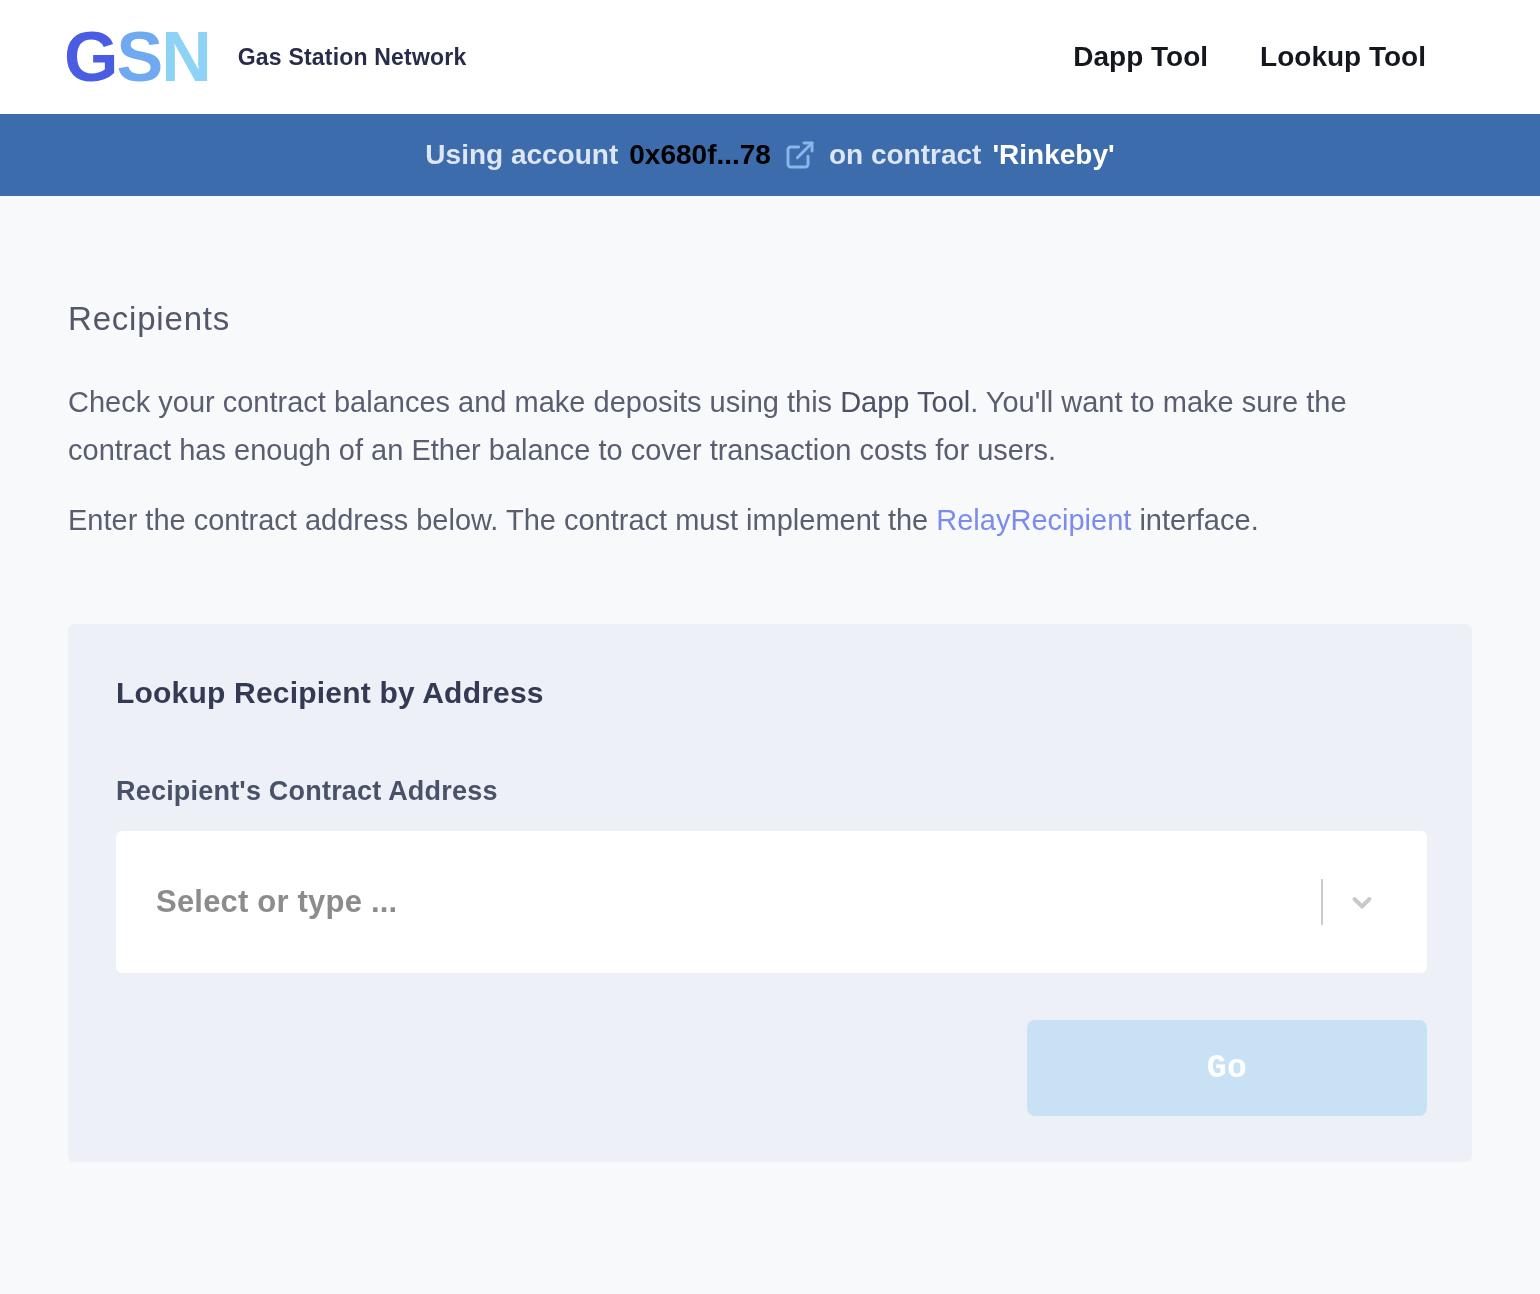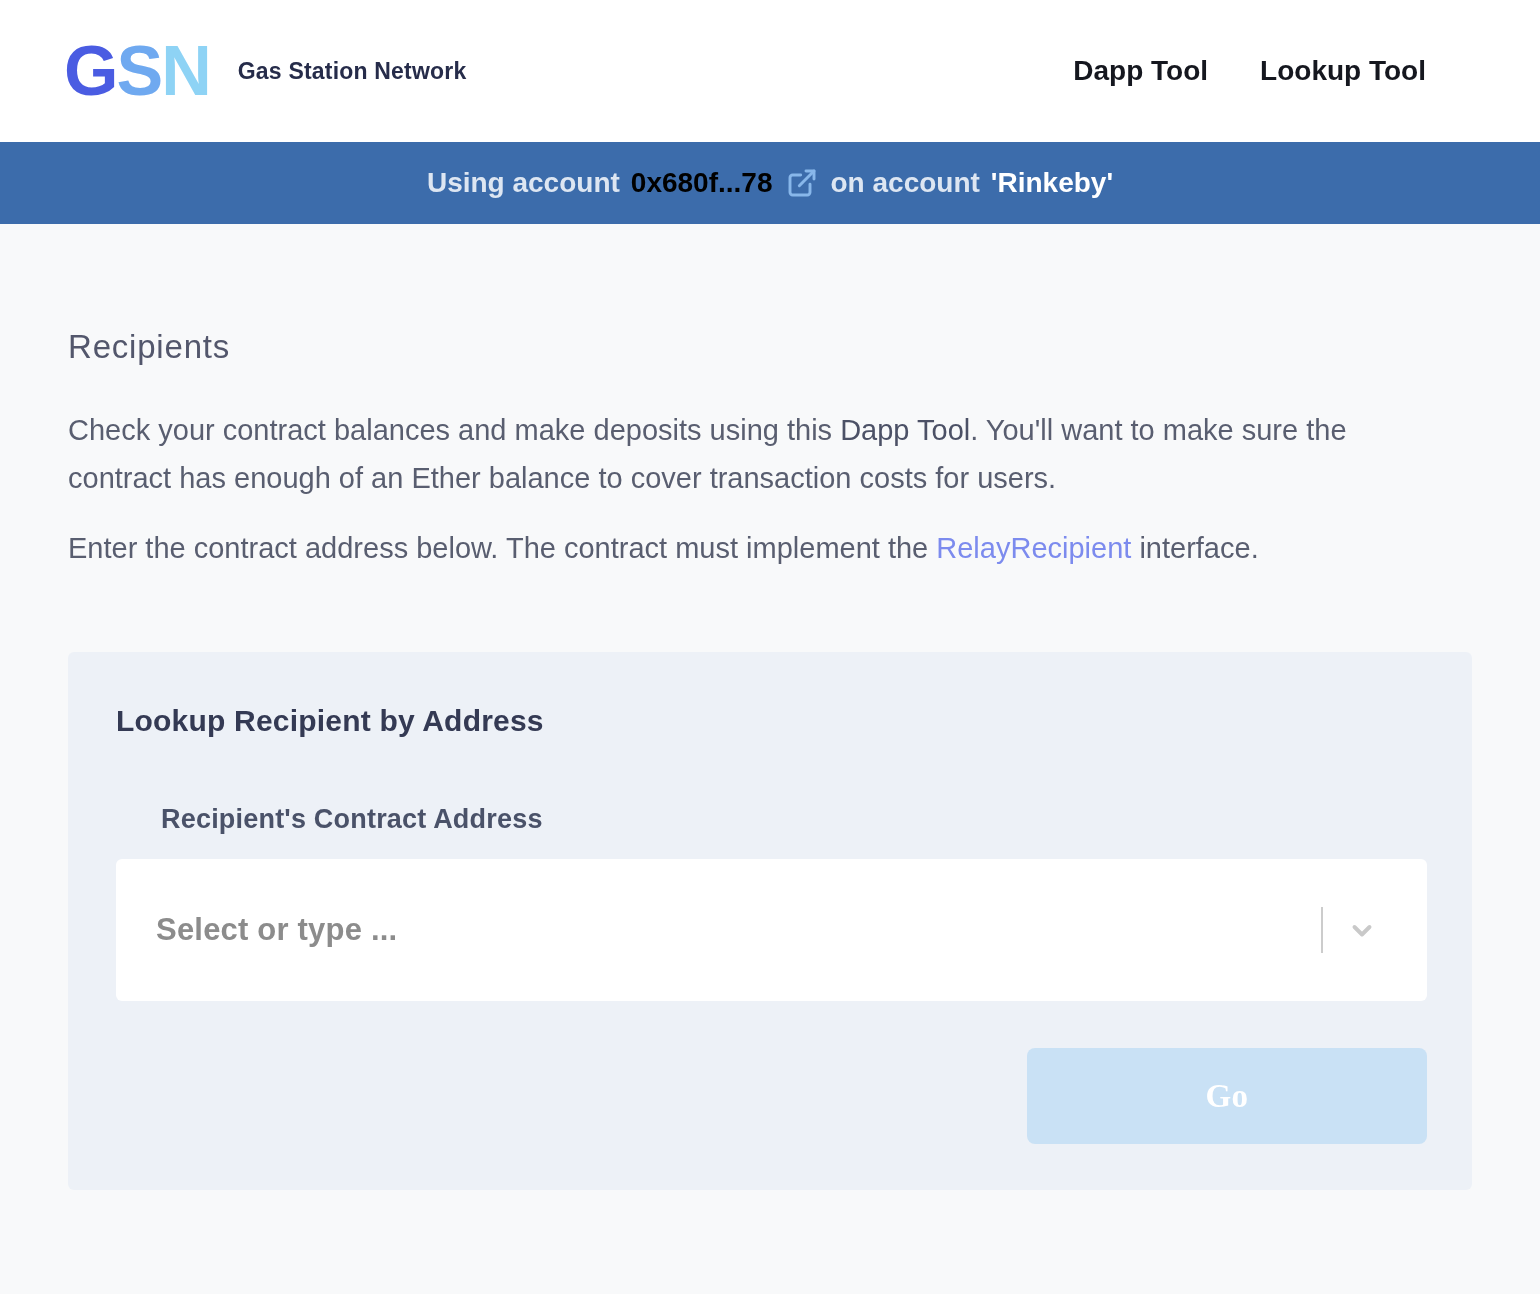--- a/index.html
+++ b/index.html
@@ -5,21 +5,21 @@
   * { box-sizing: border-box; margin: 0; padding: 0; }
   html, body { width: 1540px; height: 1294px; }
   body {
     font-family: "Liberation Sans", sans-serif;
     background: #f8f9fa;
     overflow: hidden;
   }
 
   
   .header {
-    height: 142px;
+    height: 114px;
     background: #ffffff;
     display: flex;
     align-items: center;
     padding: 0 64px;
   }
   .logo {
     font-size: 70px;
     font-weight: 800;
     letter-spacing: -2px;
     line-height: 1;
@@ -135,21 +135,21 @@
   .go-row {
     display: flex;
     justify-content: flex-end;
     margin-top: 47px;
   }
   .go-btn {
     width: 400px;
     height: 96px;
     border: none;
     border-radius: 8px;
-    font-family: Liberation Serif, serif;
+    font-family: Liberation Mono, monospace;
     font-size: 33px;
     font-weight: 700;
     letter-spacing: 0.5px;
     cursor: pointer;
   }
 </style>
 </head>
 <body>
 
 <header class="header">
@@ -167,40 +167,40 @@
   <div class="banner-inner">
     <span style="color: rgb(221, 230, 242);">Using account</span>
     <span style="color: #000000;">0x680f...78</span>
     <span class="banner-icon" style="color: rgb(136, 183, 234);">
       <svg width="32" height="32" viewBox="0 0 24 24" fill="none" stroke="currentColor" stroke-width="2.2" stroke-linecap="round" stroke-linejoin="round">
         <path d="M18 13v6a2 2 0 0 1-2 2H5a2 2 0 0 1-2-2V8a2 2 0 0 1 2-2h6"></path>
         <polyline points="15 3 21 3 21 9"></polyline>
         <line x1="10" y1="14" x2="21" y2="3"></line>
       </svg>
     </span>
-    <span style="color: rgb(221, 230, 242);">on account</span>
+    <span style="color: rgb(221, 230, 242);">on contract</span>
     <span class="banner-network" style="color: rgb(255, 255, 255);">'Rinkeby'</span>
   </div>
 </div>
 
 <main class="main">
   <h2 class="page-title" style="color: rgb(83, 87, 108);">Recipients</h2>
 
   <p class="para" style="color: rgb(89, 94, 112);">
     <span>Check your contract balances and make deposits using this </span><span class="inline-tool" style="color: rgb(76, 81, 102);">Dapp Tool</span><span>. You'll want to make sure the contract has enough of an Ether balance to cover transaction costs for users.</span>
   </p>
 
   <p class="para" style="color: rgb(89, 94, 112);">
     <span>Enter the contract address below. The contract must implement the </span><a class="text-link" style="color: rgb(124, 139, 238);">RelayRecipient</a><span> interface.</span>
   </p>
 
   <section class="card" style="background-color: rgb(237, 241, 247);">
     <h3 class="card-title" style="color: rgb(52, 58, 84);">Lookup Recipient by Address</h3>
 
-    <div class="field-label" style="color: rgb(74, 82, 105); margin-left: 45px;">Recipient's Contract Address</div>
+    <div class="field-label" style="color: rgb(74, 82, 105);">Recipient's Contract Address</div>
 
     <div class="select">
       <span class="select-placeholder" style="color: rgb(140, 140, 140);">Select or type ...</span>
       <span class="select-separator"></span>
       <span class="select-chevron" style="color: rgb(201, 201, 201);">
         <svg width="36" height="36" viewBox="0 0 24 24" fill="none" stroke="currentColor" stroke-width="2.6" stroke-linecap="round" stroke-linejoin="round">
           <polyline points="7 10 12 15 17 10"></polyline>
         </svg>
       </span>
     </div>

